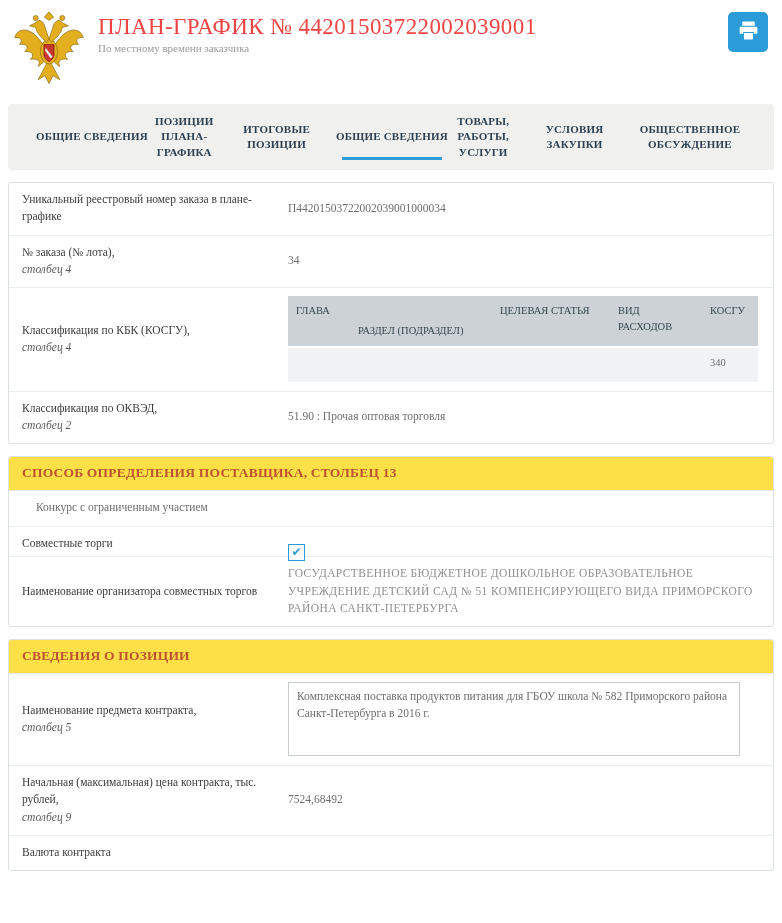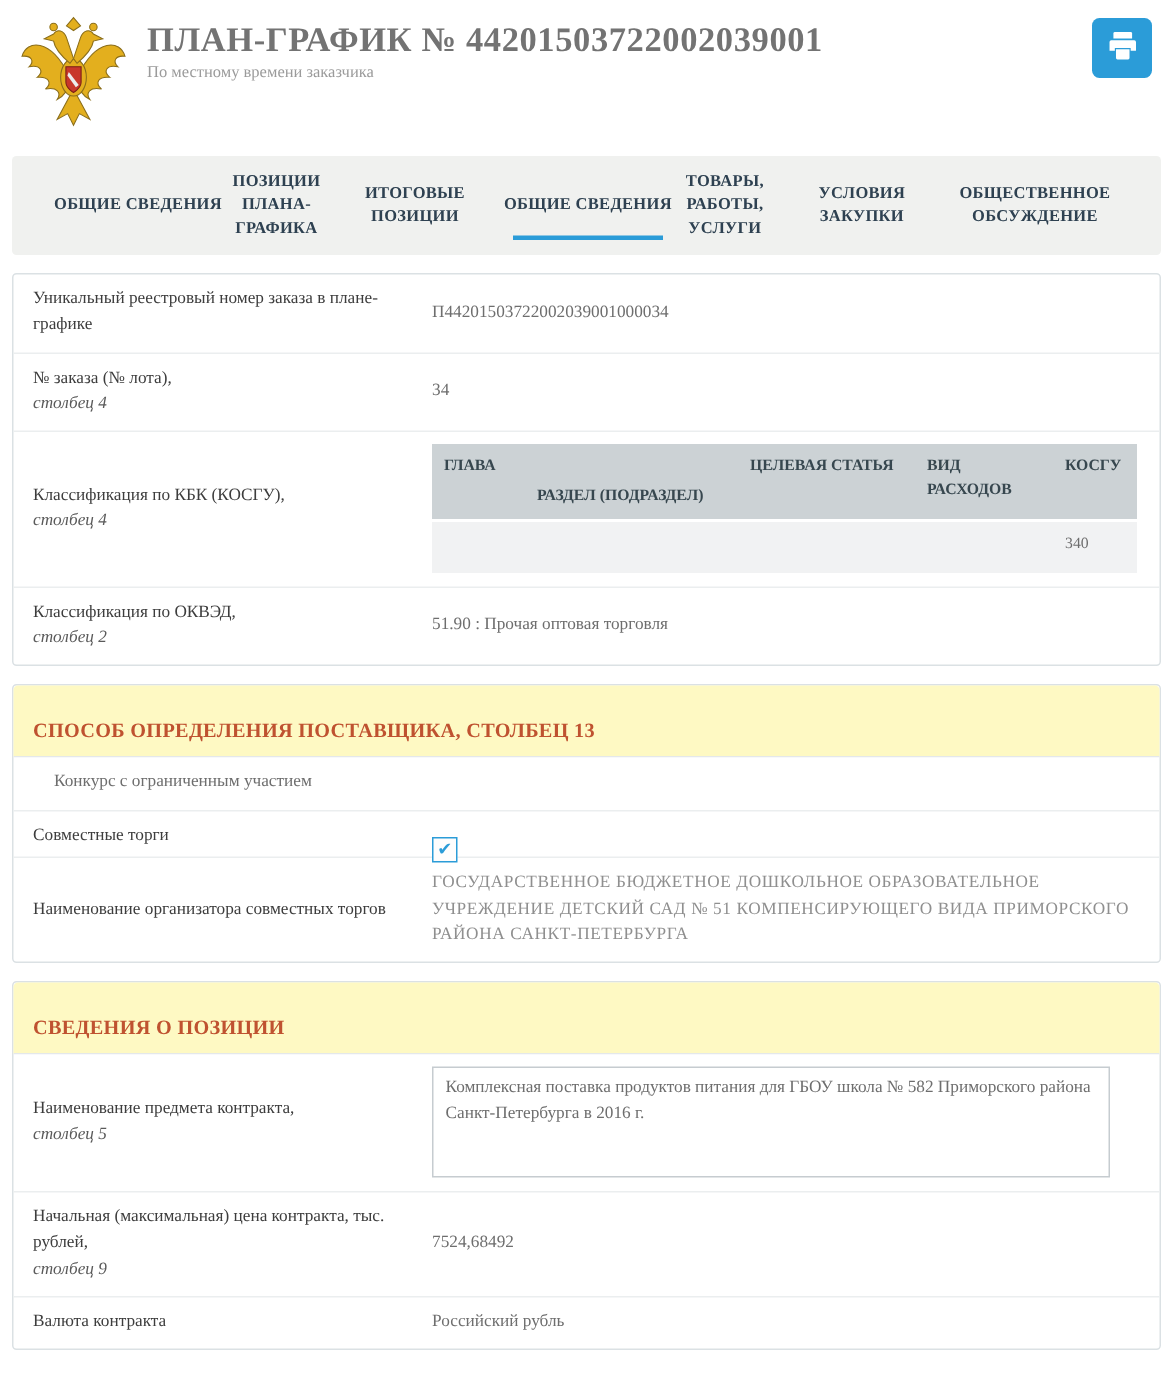--- a/index.html
+++ b/index.html
@@ -4,53 +4,53 @@
 <style>
   * { margin:0; padding:0; box-sizing:border-box; }
   html,body { background:#fff; }
   body { width:782px; font-family:"Liberation Serif", serif; -webkit-font-smoothing:antialiased; }
   .page { width:782px; padding:8px 8px 10px 8px; }
 
   
   .header { position:relative; display:flex; padding:2px 0 2px 2px; }
   .emblem { width:78px; height:80px; flex-shrink:0; display:block; }
   .header-text { margin-left:10px; padding-top:4px; }
-  .page-title { font-size:23px; font-weight:bold; color:#737373; letter-spacing:0.4px; line-height:1.15; }
+  .page-title { font-size:23px; font-weight:normal; color:#ef4444; letter-spacing:0.4px; line-height:1.15; }
   .pub { font-size:11px; color:#9b9b9b; margin-top:5px; }
   .pub.second { margin-top:2px; }
   .print-btn { position:absolute; right:6px; top:4px; width:40px; height:40px; background:#2b9cd8;
                border:none; border-radius:5px; cursor:pointer; display:flex; align-items:center; justify-content:center; }
 
   
   .tabbar { margin-top:12px; background:#f0f1ef; border-radius:3px; height:66px;
             display:flex; align-items:center; justify-content:space-between; padding:0 28px; }
   .tab { position:relative; text-align:center; font-size:11px; font-weight:bold; color:#2e4151;
          line-height:1.4; max-width:112px; cursor:pointer; letter-spacing:0.2px; }
   .tab:nth-child(2) { max-width:66px; }
   .tab:nth-child(5) { max-width:64px; }
   .tab.active::after { content:""; position:absolute; left:50%; transform:translateX(-50%);
                        bottom:-15px; width:100px; height:3px; background:#2b9cd8; }
 
   
   .panel { margin-top:12px; border:1px solid #dbe1e4; border-radius:3px; background:#fff; }
-  .sec-title { background:#fef9c3; color:#bf5230; font-weight:bold; font-size:13.5px;
-               padding:22px 13px 9px 13px; border-bottom:1px solid #e4e8ea; border-radius:3px 3px 0 0;
+  .sec-title { background:#fde047; color:#bf5230; font-weight:bold; font-size:13.5px;
+               padding:8px 13px 9px 13px; border-bottom:1px solid #e4e8ea; border-radius:3px 3px 0 0;
                letter-spacing:0.2px; }
   .row { display:flex; padding:8px 13px 9px 13px;align-items:center; }
   .row + .row { border-top:1px solid #ebeeef; }
   .sec-title + .row { border-top:none; }
   .label { width:252px; flex-shrink:0; font-size:11.5px; color:#3d3d3d; line-height:1.5; }
   .sub { display:block; font-style:italic; color:#5a5a5a; }
   .sub-inline { display:inline; font-style:italic; color:#5a5a5a; margin-left:3px; }
   .value { flex:1; margin-left:14px; font-size:11.5px; color:#6e6e6e; line-height:1.5; }
   .value.upper { color:#8f8f8f; letter-spacing:0.4px; }
 
   
   .kbk { width:470px; font-size:10.5px; }
-  .kbk-head { display:flex; background:#ccd2d5; font-weight:bold; color:#37474f; }
+  .kbk-head { display:flex; background:#ccd2d5; font-weight:normal; color:#37474f; }
   .kbk-head > div, .kbk-row > div { padding:7px 8px; }
   .kbk-row { display:flex; background:#f1f2f3; margin-top:2px; color:#6e6e6e; min-height:27px; }
   .c0 { width:62px; } .c1 { width:142px;margin-top:20px; } .c2 { width:118px; } .c3 { width:92px; } .c4 { flex:1; }
 
   
   .ta { width:452px; height:74px; border:1px solid #c6ccd0; background:#fff; resize:none;
         font-family:"Liberation Serif", serif; font-size:11.5px; color:#6e6e6e;
         padding:5px 8px; line-height:1.5; outline:none; display:block; }
   .checkbox { display:inline-flex; width:17px; height:17px; border:1px solid #2b9cd8; background:#fdfdfd;
               align-items:center; justify-content:center; cursor:pointer;
@@ -171,17 +171,16 @@
       <div class="value">
         <textarea class="ta" readonly="" style="">Комплексная поставка продуктов питания для ГБОУ школа № 582 Приморского района Санкт-Петербурга в 2016 г.</textarea>
       </div>
     </div>
     <div class="row">
       <div class="label"><span>Начальная (максимальная) цена контракта, тыс. рублей,</span><i class="sub">столбец 9</i></div>
       <div class="value">7524,68492</div>
     </div>
     <div class="row">
       <div class="label">Валюта контракта</div>
-      <div class="value">Российский рубль</div>
     </div>
   </section>
 
 </div>
 
 </body></html>

